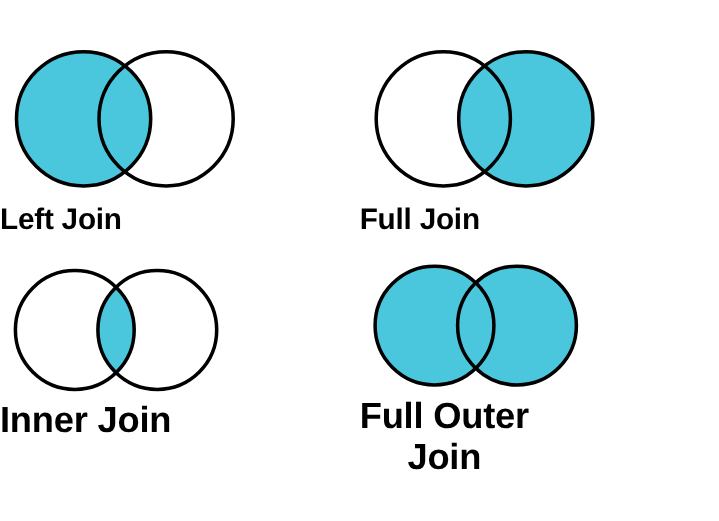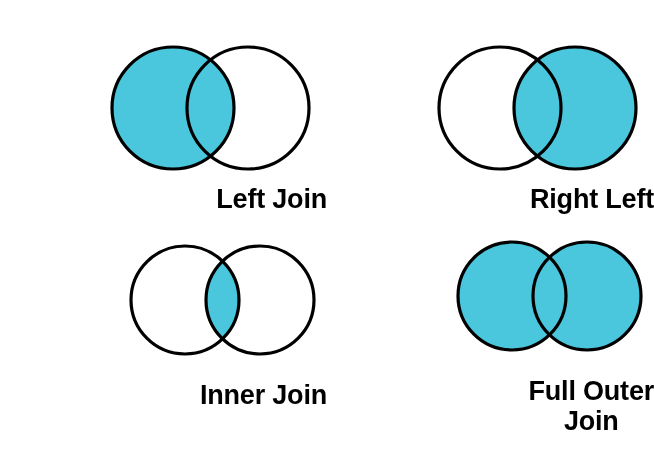--- a/index.html
+++ b/index.html
@@ -18,21 +18,21 @@
   .board {
     position: relative;
     width: 654px;
     height: 474px;
     background: #ffffff;
   }
   .panel {
     position: absolute;
     display: flex;
     flex-direction: column;
-    align-items: flex-end;
+    align-items: flex-start;
   }
   .panel-tl { left: 0px;   top: 40px;  width: 327px; }
   .panel-tr { left: 327px; top: 40px;  width: 327px; }
   .panel-bl { left: 0px;   top: 240px; width: 327px; }
   .panel-br { left: 327px; top: 236px; width: 327px; }
 
   .venn {
     display: block;
   }
   .caption {
@@ -41,22 +41,22 @@
     text-align: center;
     line-height: 1.12;
     letter-spacing: -0.2px;
     white-space: pre-line;
   }
   .caption-top {
     font-size: 27px;
     margin-top: 8px;
   }
   .caption-bottom {
-    font-size: 27px;
-    margin-top: 20px;
+    font-size: 33px;
+    margin-top: 4px;
   }
 </style>
 </head>
 <body>
 
 <div class="board">
 
   <div class="panel panel-tl">
     <svg class="venn" width="230" height="136" viewBox="0 0 230 136">
       <defs>
@@ -87,21 +87,21 @@
 
       <circle cx="76" cy="68" r="61" fill="#ffffff"></circle>
 
       <circle cx="151" cy="68" r="61" fill="#4AC6DD"></circle>
 
       <circle cx="76" cy="68" r="61" fill="#4AC6DD" clip-path="url(#clipRightA)"></circle>
 
       <circle cx="76" cy="68" r="61" fill="none" stroke="#000000" stroke-width="3.2"></circle>
       <circle cx="151" cy="68" r="61" fill="none" stroke="#000000" stroke-width="3.2"></circle>
     </svg>
-    <div class="caption caption-top">Right Left</div>
+    <div class="caption caption-top">Full Join</div>
   </div>
 
   <div class="panel panel-bl">
     <svg class="venn" width="210" height="120" viewBox="0 0 210 120">
       <defs>
         <clipPath id="clipInnerA">
             <circle cx="68" cy="60" r="54"></circle>
           </clipPath>
       </defs>
 

